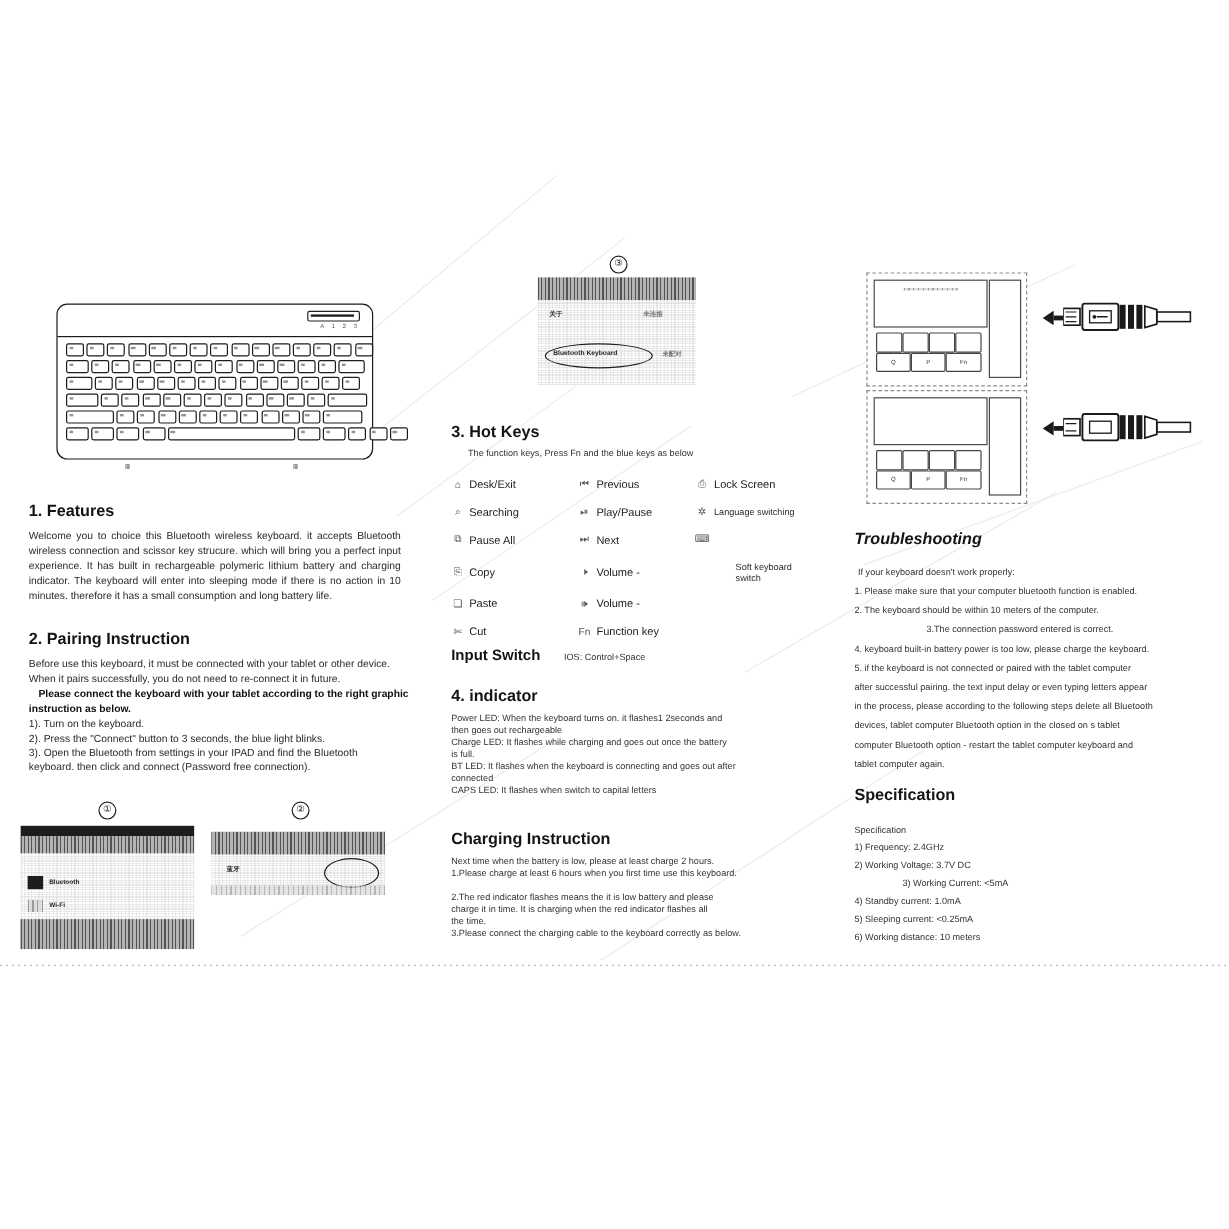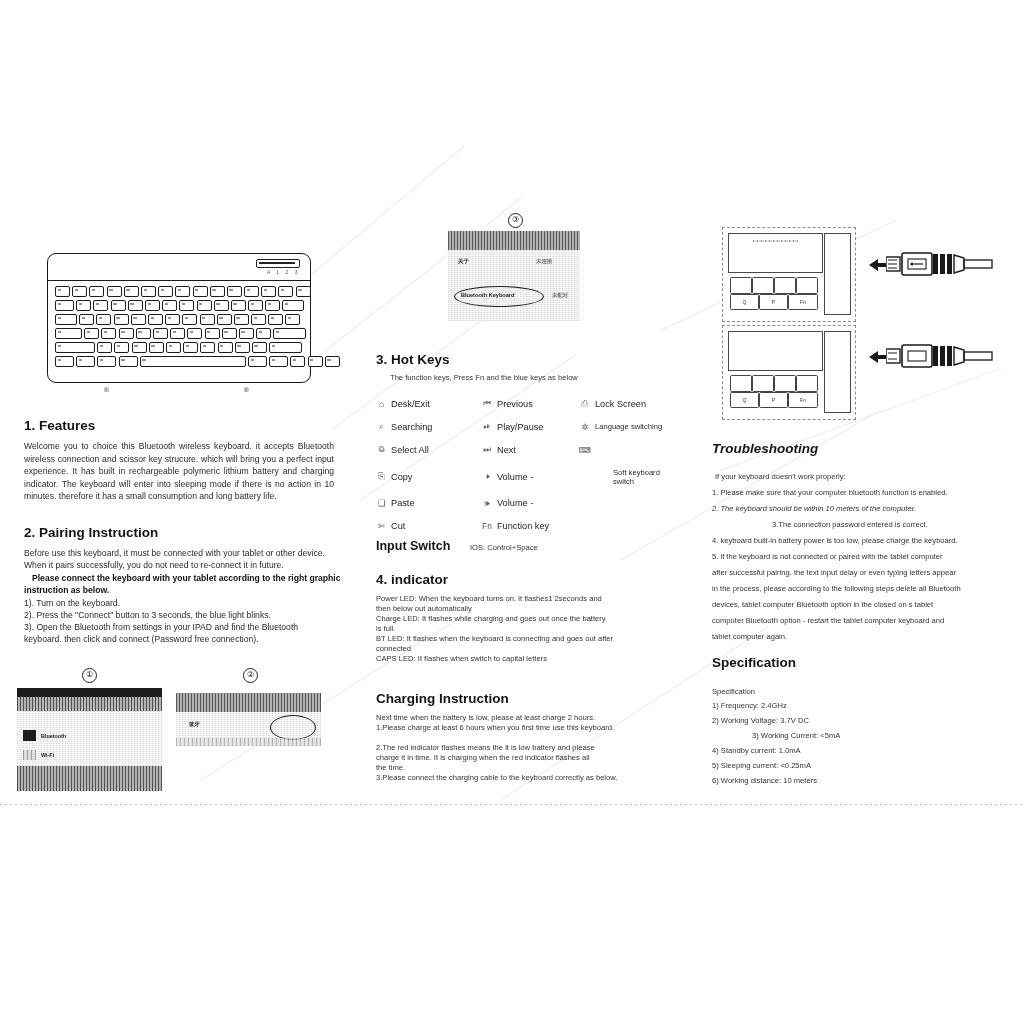--- a/index.html
+++ b/index.html
@@ -258,21 +258,21 @@
     <span class="lb">Lock Screen</span>
 
     <span class="ic">⌕</span>
     <span class="lb">Searching</span>
     <span class="ic">⏯</span>
     <span class="lb">Play/Pause</span>
     <span class="ic">✲</span>
     <span class="lb sm">Language  switching</span>
 
     <span class="ic">⧉</span>
-    <span class="lb">Select All</span>
+    <span class="lb">Pause All</span>
     <span class="ic">⏭</span>
     <span class="lb">Next</span>
     <span class="ic">⌨</span>
     <span class="lb sm"></span>
 
     <span class="ic">⎘</span>
     <span class="lb">Copy</span>
     <span class="ic">🕨</span>
     <span class="lb">Volume -</span>
     <span class="ic"></span>
@@ -291,21 +291,21 @@
     <span class="lb">Function key</span>
     <span class="ic"></span>
     <span class="lb"></span>
   </div>
 
   <div class="blk h3" style="left:376px;top:539px;">Input Switch</div>
   <div class="blk tiny" style="left:470px;top:542px;">IOS:  Control+Space</div>
 
   <div class="blk h2" style="left:376px;top:572px;">4. indicator</div>
   <div class="blk tiny" style="left:376px;top:593px;width:280px;">Power LED: When the keyboard turns on. it  flashes1 2seconds and</div>
-  <div class="blk tiny" style="left:376px;top:603px;width:280px;">then below out automatically</div>
+  <div class="blk tiny" style="left:376px;top:603px;width:280px;">then goes out rechargeable</div>
   <div class="blk tiny" style="left:376px;top:613px;width:280px;">Charge LED:  It  flashes while charging and goes out once the battery</div>
   <div class="blk tiny" style="left:376px;top:623px;width:280px;">is full.</div>
   <div class="blk tiny" style="left:376px;top:633px;width:280px;">BT LED: It flashes when the keyboard is connecting and goes out after</div>
   <div class="blk tiny" style="left:376px;top:643px;width:280px;">connected</div>
   <div class="blk tiny" style="left:376px;top:653px;width:280px;">CAPS LED:  It flashes when switch to capital letters</div>
 
   <div class="blk h2" style="left:376px;top:691px;">Charging Instruction</div>
   <div class="blk tiny" style="left:376px;top:722px;width:280px;">1.Please charge at least 6 hours when you first time use this keyboard.</div>
   <div class="blk tiny" style="left:376px;top:712px;width:280px;">Next time  when the battery is low, please at least charge 2 hours.</div>
   <div class="blk tiny" style="left:376px;top:742px;width:280px;">2.The  red indicator flashes means the it is low battery and please</div>
@@ -371,21 +371,21 @@
       <rect x="54" y="3" width="5" height="20" fill="#1a1a1a"></rect>
       <rect x="61" y="3" width="5" height="20" fill="#1a1a1a"></rect>
       <path d="M68,4 L78,7 L78,19 L68,22 Z" fill="none" stroke="#1a1a1a" stroke-width="1.4"></path>
       <rect x="78" y="9" width="28" height="8" fill="none" stroke="#1a1a1a" stroke-width="1.3"></rect>
     </svg>
   </div>
 
   <div class="blk h2" style="left:712px;top:441px;font-style:italic;">Troubleshooting</div>
   <div class="blk tiny" style="left:715px;top:471px;width:300px;">If your keyboard doesn't work properly:</div>
   <div class="blk tiny" style="left:712px;top:487px;width:305px;">1. Please make sure that your computer bluetooth function is enabled.</div>
-  <div class="blk tiny" style="left:712px;top:503px;width:305px;font-style:italic;">2. The keyboard should be within 10 meters of the computer.</div>
+  <div class="blk tiny" style="left:712px;top:503px;width:305px;">2. The keyboard should be within 10 meters of the computer.</div>
   <div class="blk tiny" style="left:732px;top:519px;width:305px;margin-left:40px;">3.The connection password entered is correct.</div>
   <div class="blk tiny" style="left:712px;top:535px;width:305px;">4. keyboard built-in battery power is too low, please charge the keyboard.</div>
   <div class="blk tiny" style="left:712px;top:551px;width:305px;">5. if the keyboard is not connected or paired with the tablet computer</div>
   <div class="blk tiny" style="left:712px;top:567px;width:305px;">after successful pairing. the text input delay or even typing letters appear</div>
   <div class="blk tiny" style="left:712px;top:583px;width:305px;">in the process, please according to the following steps delete all Bluetooth</div>
   <div class="blk tiny" style="left:712px;top:599px;width:305px;">devices, tablet computer Bluetooth option in the closed on s tablet</div>
   <div class="blk tiny" style="left:712px;top:615px;width:305px;">computer Bluetooth option - restart the tablet computer keyboard and</div>
   <div class="blk tiny" style="left:712px;top:631px;width:305px;">tablet computer again.</div>
 
   <div class="blk h2" style="left:712px;top:655px;">Specification</div>

